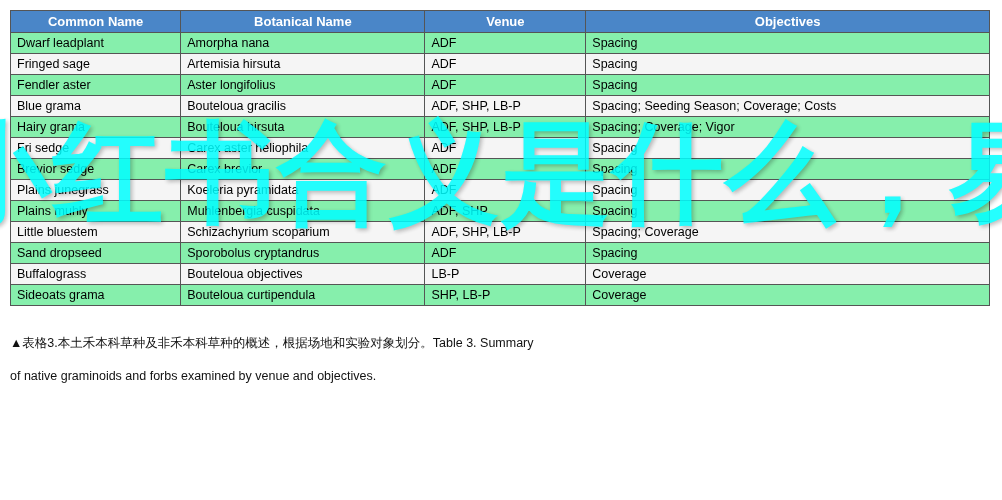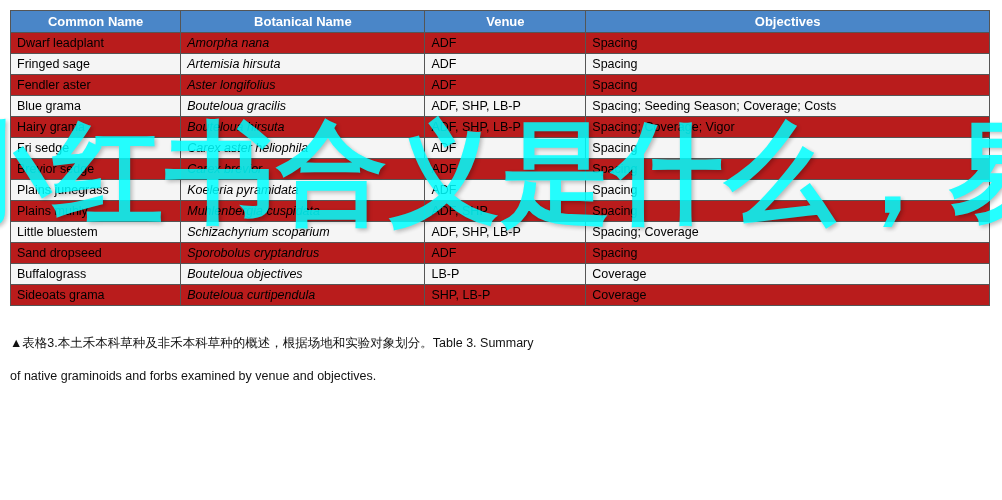--- a/index.html
+++ b/index.html
@@ -30,30 +30,29 @@
     }
 
     thead tr th {
       background-color: #4a86c8;
       color: #fff;
       font-weight: bold;
       font-size: 13px;
     }
 
     tbody tr td {
-      background-color: #b91c1c;
+      background-color: #86efac;
       font-size: 12.5px;
     }
 
     tbody tr:nth-child(even) td {
       background-color: #f5f5f5;
     }
 
     td.italic {
-      font-style: italic;
     }
 
     .caption-area {
       padding: 14px 10px 10px 10px;
       font-size: 12.5px;
       color: #111;
       max-width: 980px;
     }
 
     .caption-area p {

